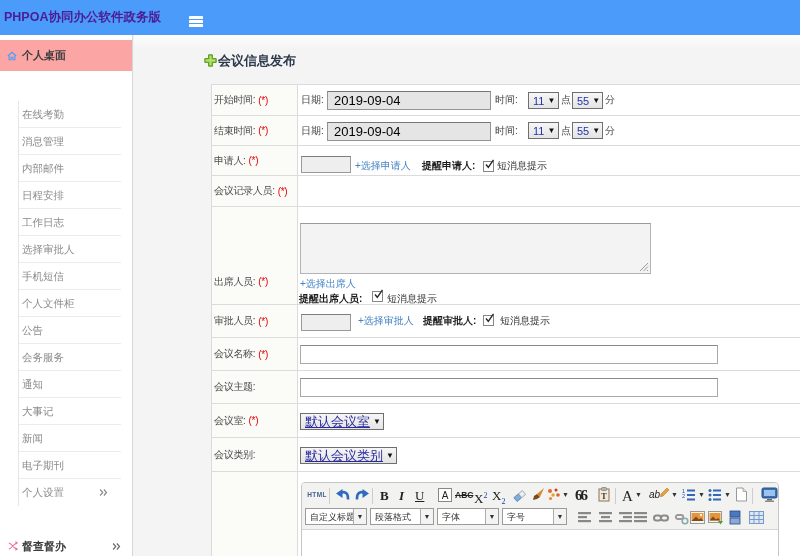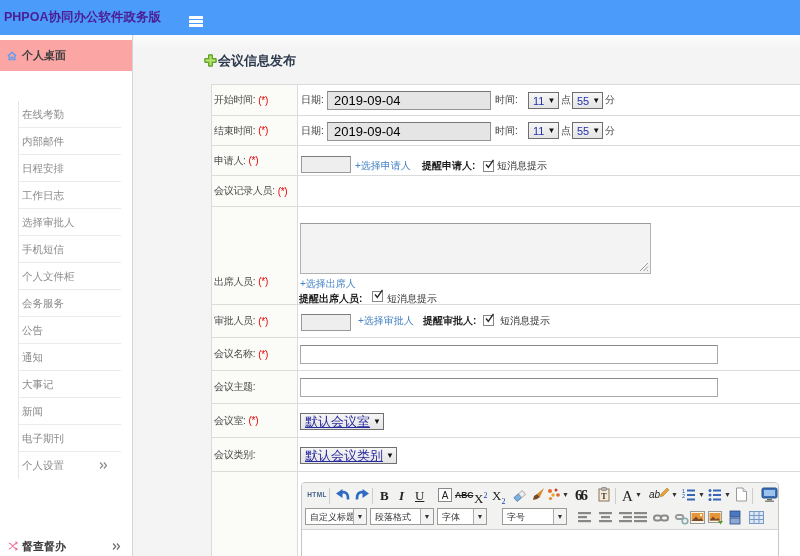--- a/index.html
+++ b/index.html
@@ -69,28 +69,29 @@
 <div class="side">
   <div class="sitem it1">
     <svg class="icoabs" style="left:7px;top:11px" width="10" height="10" viewBox="0 0 12 12">
         <path d="M1 6 L6 1.5 L11 6" fill="none" stroke="#4a9bfa" stroke-width="1.4"></path>
         <path d="M2.5 5.5 V10.5 H4.8 V7.5 H7.2 V10.5 H9.5 V5.5" fill="none" stroke="#4a9bfa" stroke-width="1.3"></path>
       </svg>
     <span class="txt">个人桌面</span>
   </div>
   <ul class="smenu">
     <li>在线考勤</li>
+    <li>消息管理</li>
     <li>内部邮件</li>
     <li>日程安排</li>
     <li>工作日志</li>
     <li>选择审批人</li>
     <li>手机短信</li>
     <li>个人文件柜</li>
+    <li>公告</li>
     <li>会务服务</li>
-    <li>公告</li>
     <li>通知</li>
     <li>大事记</li>
     <li>新闻</li>
     <li>电子期刊</li>
     <li class="last">个人设置<svg style="position:absolute;left:80px;top:9px" width="9" height="9" viewBox="0 0 12 11">
           <path d="M1.5 1.5 L5 5.5 L1.5 9.5 M6.5 1.5 L10 5.5 L6.5 9.5" fill="none" stroke="#8b8b8b" stroke-width="1.6"></path>
         </svg></li>
   </ul>
   <div class="sitem it3">
     <svg class="icoabs" style="left:8px;top:8px" width="10" height="10" viewBox="0 0 13 12">
@@ -311,21 +312,21 @@
               </svg>
 
           <span class="ddl" style="left:3px;width:62px">
                 <span class="t">自定义标题</span>
                 <span class="a">▼</span>
               </span>
           <span class="ddl" style="left:68px;width:64px">
                 <span class="t">段落格式</span>
                 <span class="a">▼</span>
               </span>
-          <span class="ddl" style="left:135px;width:50px">
+          <span class="ddl" style="left:135px;width:62px">
                 <span class="t">字体</span>
                 <span class="a">▼</span>
               </span>
           <span class="ddl" style="left:200px;width:65px">
                 <span class="t">字号</span>
                 <span class="a">▼</span>
               </span>
           <svg class="ab" style="left:276px;top:28px" width="14" height="14" viewBox="0 0 14 14">
                 <g fill="#888">
                   <rect x="0" y="1" width="13" height="2.2"></rect>

